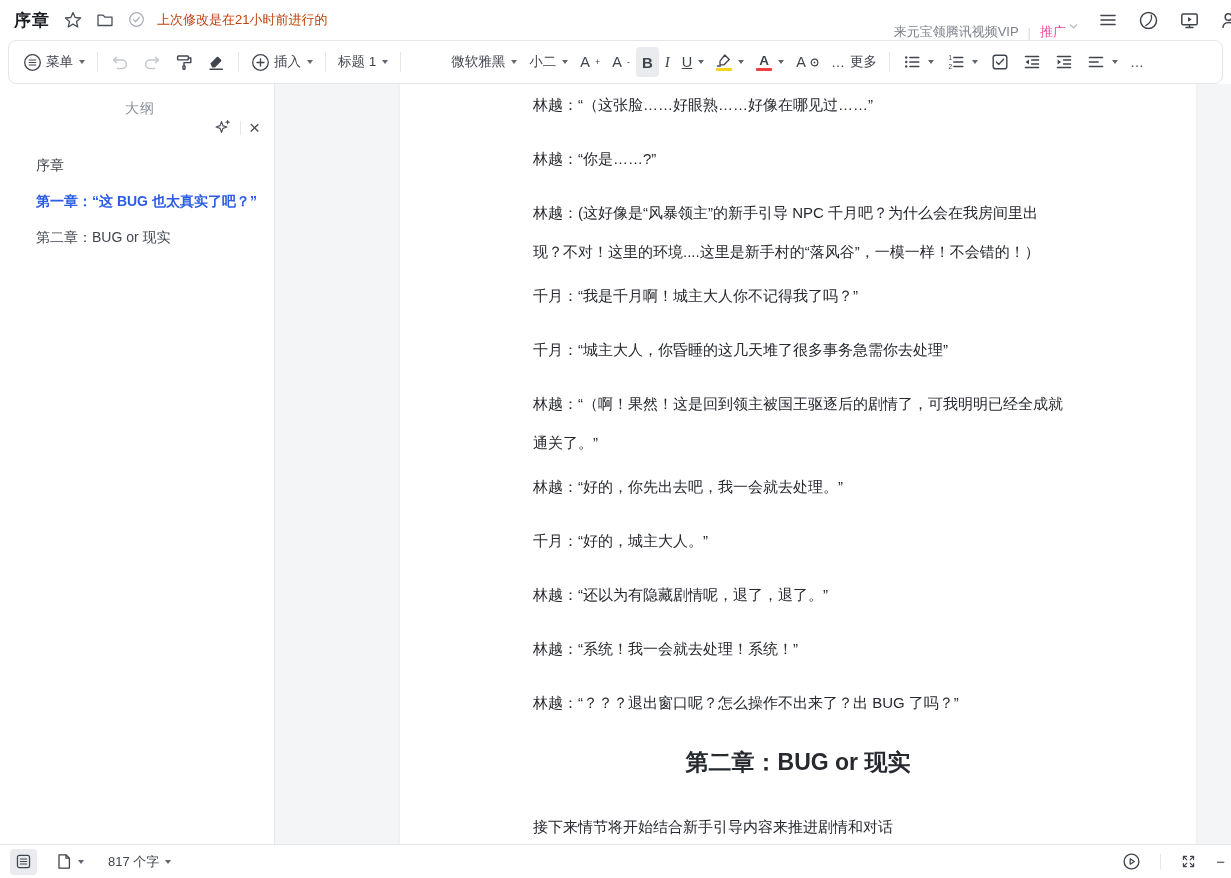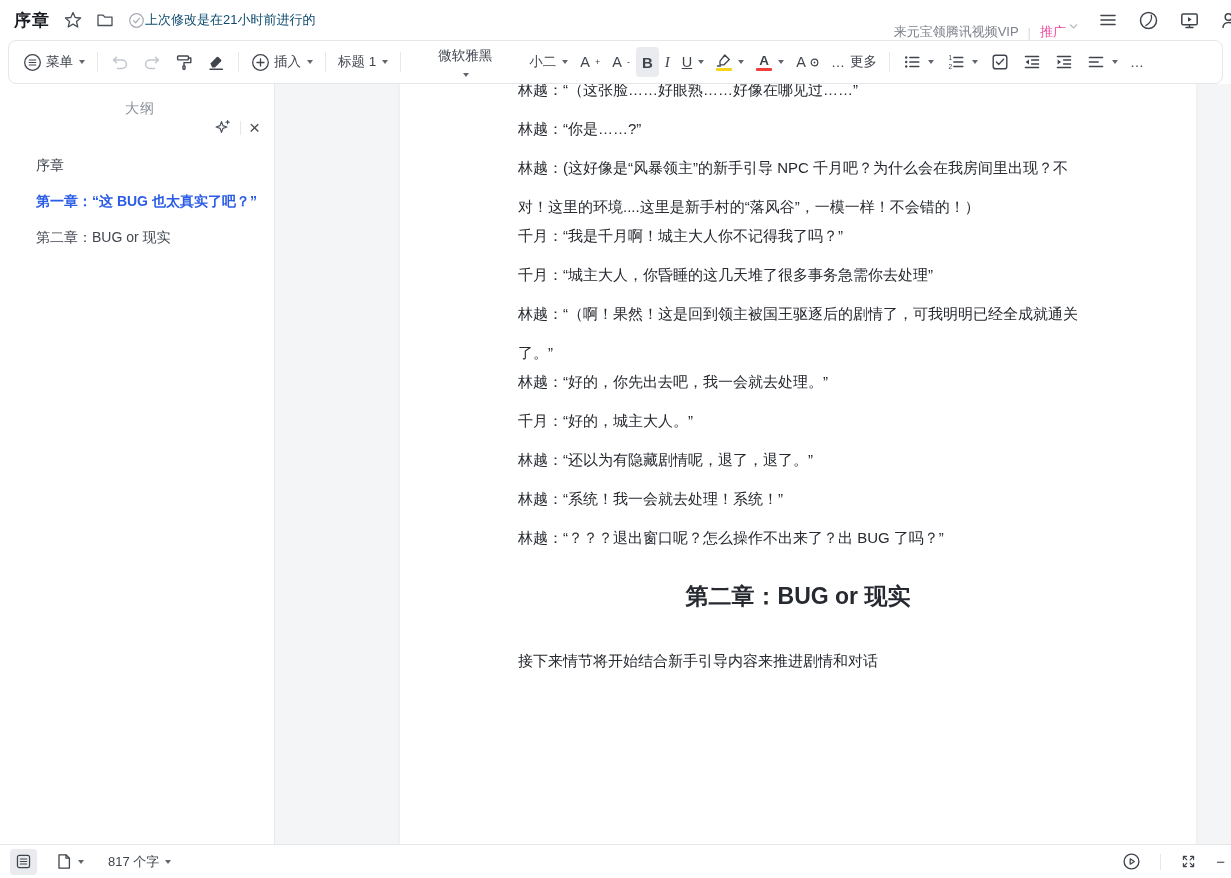--- a/index.html
+++ b/index.html
@@ -7,39 +7,39 @@
     font-family:"Liberation Sans","DejaVu Sans",sans-serif; background:#fff; }
   .app { width:1231px; height:878px; display:flex; flex-direction:column; }
   :root{ --ink:#40454d; --muted:#a9adb4; --border:#e4e6e9; }
 
   
   .titlebar { height:40px; display:flex; align-items:center; justify-content:space-between;
     padding:0 0 0 14px; overflow:hidden; flex:0 0 40px; }
   .tb-left { display:flex; align-items:center; gap:14px; }
   .doc-title { font-size:17px; font-weight:700; color:#181b20; letter-spacing:1px; }
   .icon-btn { background:none; border:none; padding:0; display:flex; align-items:center; cursor:pointer; }
-  .saved { display:flex; align-items:flex-end; gap:0; color:#0c4a6e; font-size:13px; }
+  .saved { display:flex; align-items:flex-start; gap:12px; color:#c2410c; font-size:13px; }
   .tb-right { display:flex; align-items:center; gap:20px; padding-right:0; }
   .promo { display:flex; align-items:center; gap:9px; font-size:13px; color:#7c818a;margin-top:24px; }
   .promo .pdiv { color:#d8dadd; }
   .promo .plabel { color:#ec4899; display:flex; align-items:flex-start; gap:3px; }
   .tb-right .icon-btn { color:var(--ink); }
   .clip-right { margin-right:-11px; }
 
   
   .toolbar { height:44px; flex:0 0 44px; margin:0 8px; border:1px solid var(--border);
     border-radius:8px; display:flex; align-items:center; padding:0 8px; color:var(--ink); }
   .tb-btn { background:none; border:none; border-radius:4px; height:30px; padding:0 6px;
     display:flex; align-items:center; gap:4px; color:var(--ink); font-size:13.5px; cursor:pointer; }
   .tb-btn.active { background:#e9ebee; }
   .tb-btn.disabled { color:#c3c7cd; }
   .tb-sep { width:1px; height:20px; background:#e6e8ea; margin:0 6px; flex:0 0 1px; }
   .caret { width:0; height:0; border-left:3.5px solid transparent; border-right:3.5px solid transparent;
     border-top:4px solid #61666e; margin-left:2px; }
-  .font-select { width:116px; justify-content:space-between;flex-direction:column; }
+  .font-select { width:116px; justify-content:flex-end; }
   .b-letter { font-weight:700; font-size:15px; }
   .i-letter { font-style:italic; font-family:"Liberation Serif","DejaVu Serif",serif; font-size:15px; }
   .u-letter { text-decoration:underline; font-size:14.5px; }
   .fs-letter { font-size:14.5px; font-weight:500; }
   sup.fs-sign { font-size:9px; margin-left:1px; }
   .stack { display:flex; flex-direction:column; align-items:center; gap:1px; }
   .colorbar { width:16px; height:3px; border-radius:1px; }
   .a-letter { font-size:13.5px; font-weight:600; line-height:13px; }
   .dots { font-size:14px; letter-spacing:1px; }
 
@@ -53,21 +53,21 @@
   .close-x { font-size:19px; color:#4a5059; line-height:16px; }
   .outline-list { margin-top:24px; }
   .outline-item { padding:9px 10px 9px 36px; font-size:14px; color:#41464e; font-weight:500;
     white-space:nowrap; cursor:pointer; }
   .outline-item.active { color:#2b5ce6; font-weight:700; }
 
   .canvas { flex:1 1 auto; background:#f4f5f6; position:relative; overflow:hidden; }
   .page { position:absolute; left:125px; top:0; width:796px; height:760px; background:#fff;
     box-shadow:0 1px 4px rgba(0,0,0,0.06); overflow:hidden; }
   .doc { padding:0 118px; margin-top:-14px; color:#26292f; }
-  .doc p { margin:0; font-size:15px; line-height:39px; word-break:break-all; }
+  .doc p { margin:15px; font-size:15px; line-height:39px; word-break:break-all; }
   .doc p.tight { margin-bottom:-10px; }
   .doc h2 { margin:14px 0 0 0; font-size:23px; line-height:50px; font-weight:700;
     text-align:center; color:#26292f; }
   .doc p.ending { margin-top:20px; }
 
   
   .statusbar { height:34px; flex:0 0 34px; border-top:1px solid var(--border); display:flex;
     align-items:center; justify-content:space-between; padding:0 10px 0 10px; color:var(--ink); }
   .sb-left, .sb-right { display:flex; align-items:center; gap:14px; }
   .sb-btn { background:none; border:none; border-radius:4px; height:26px; padding:0 5px;

